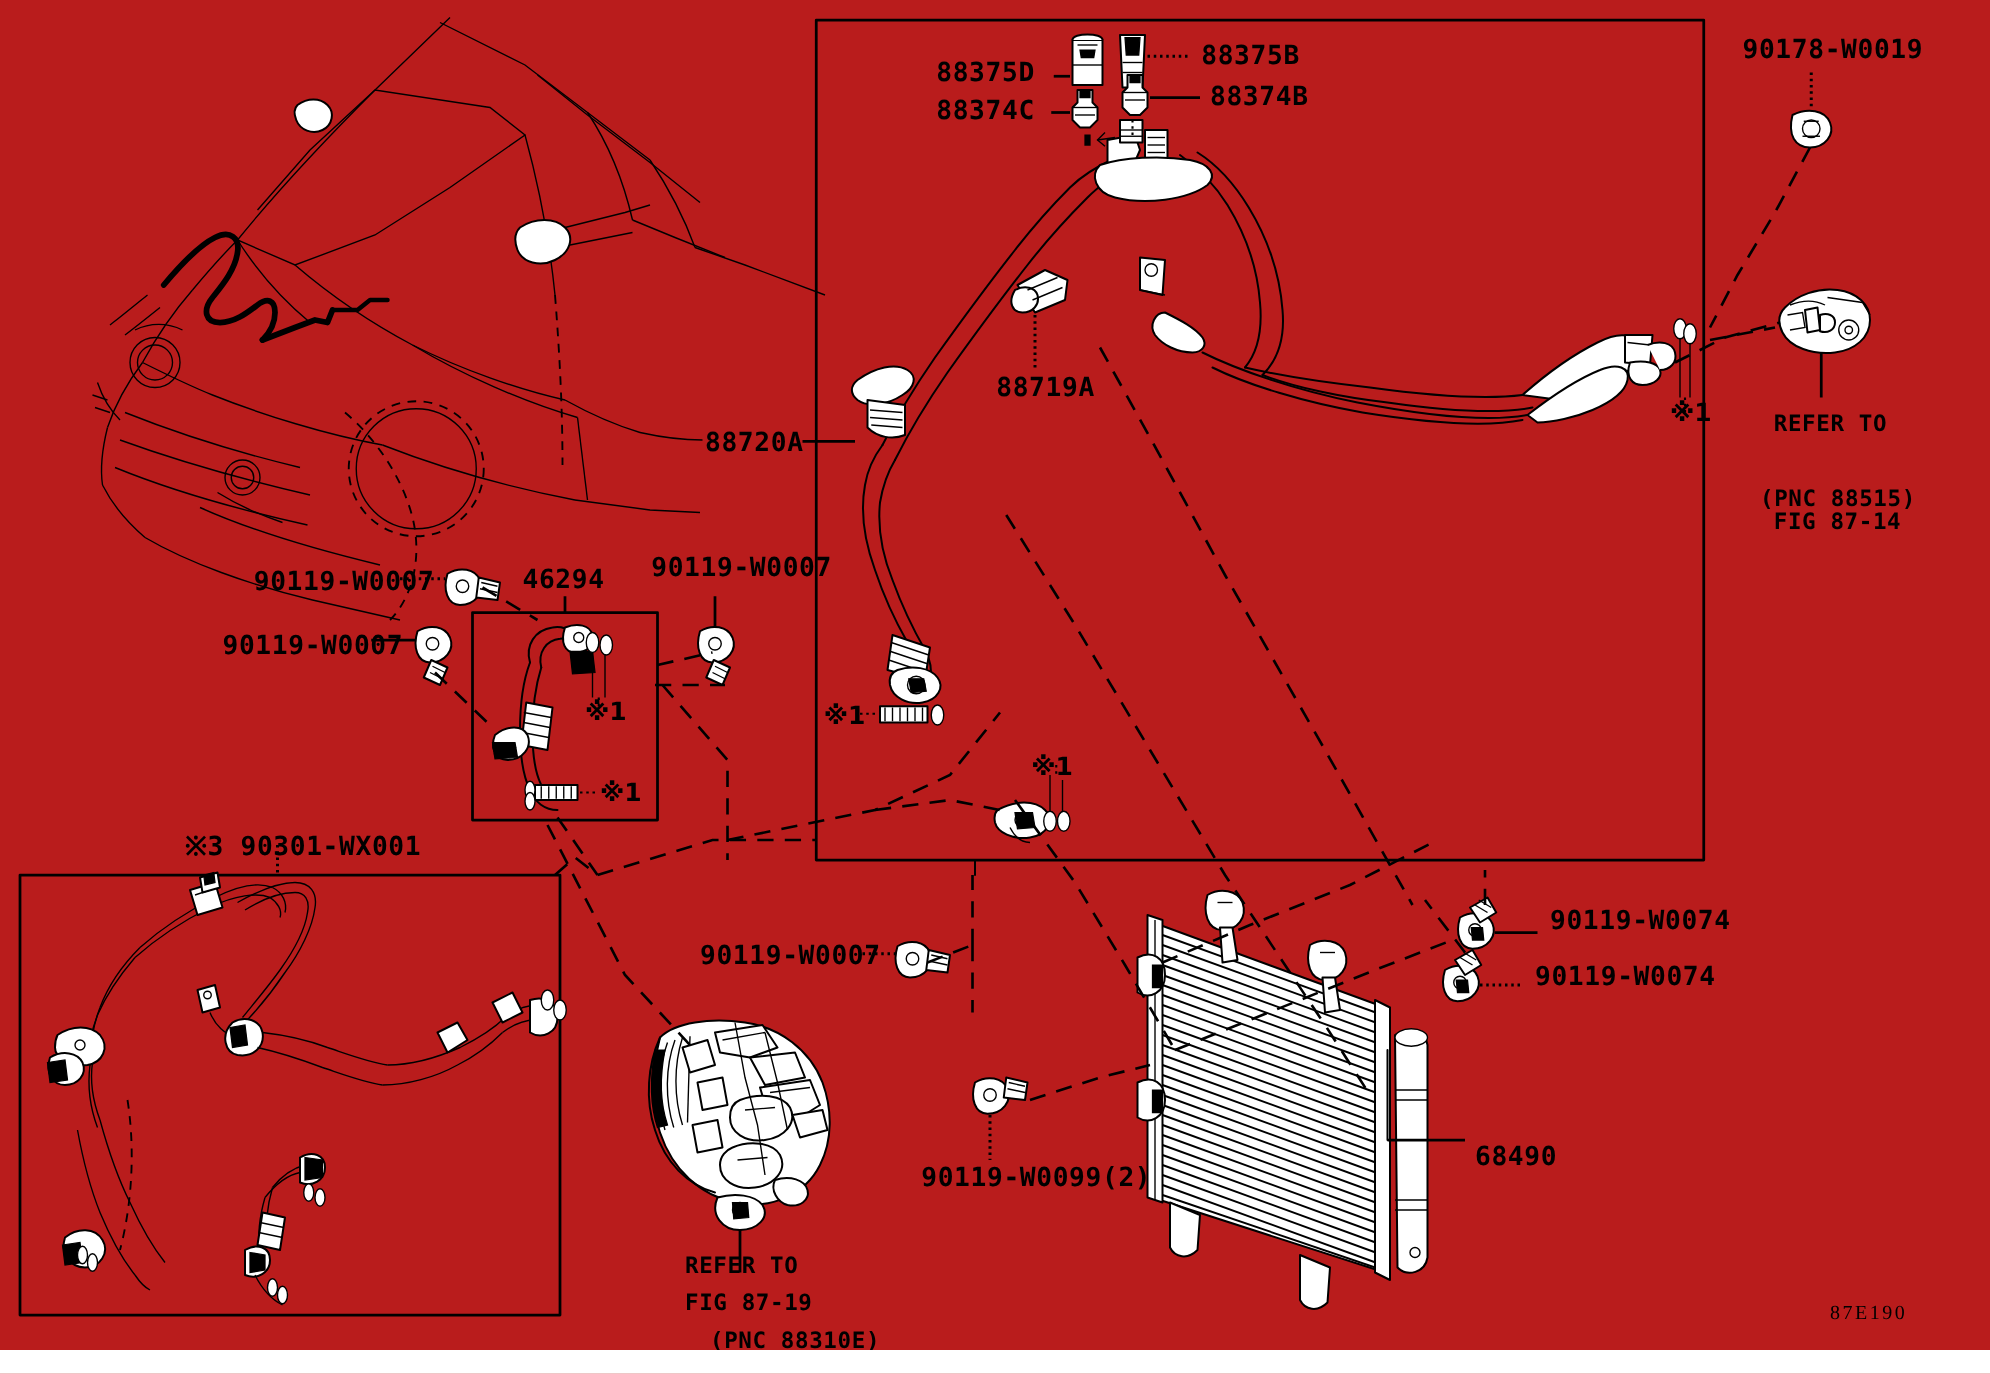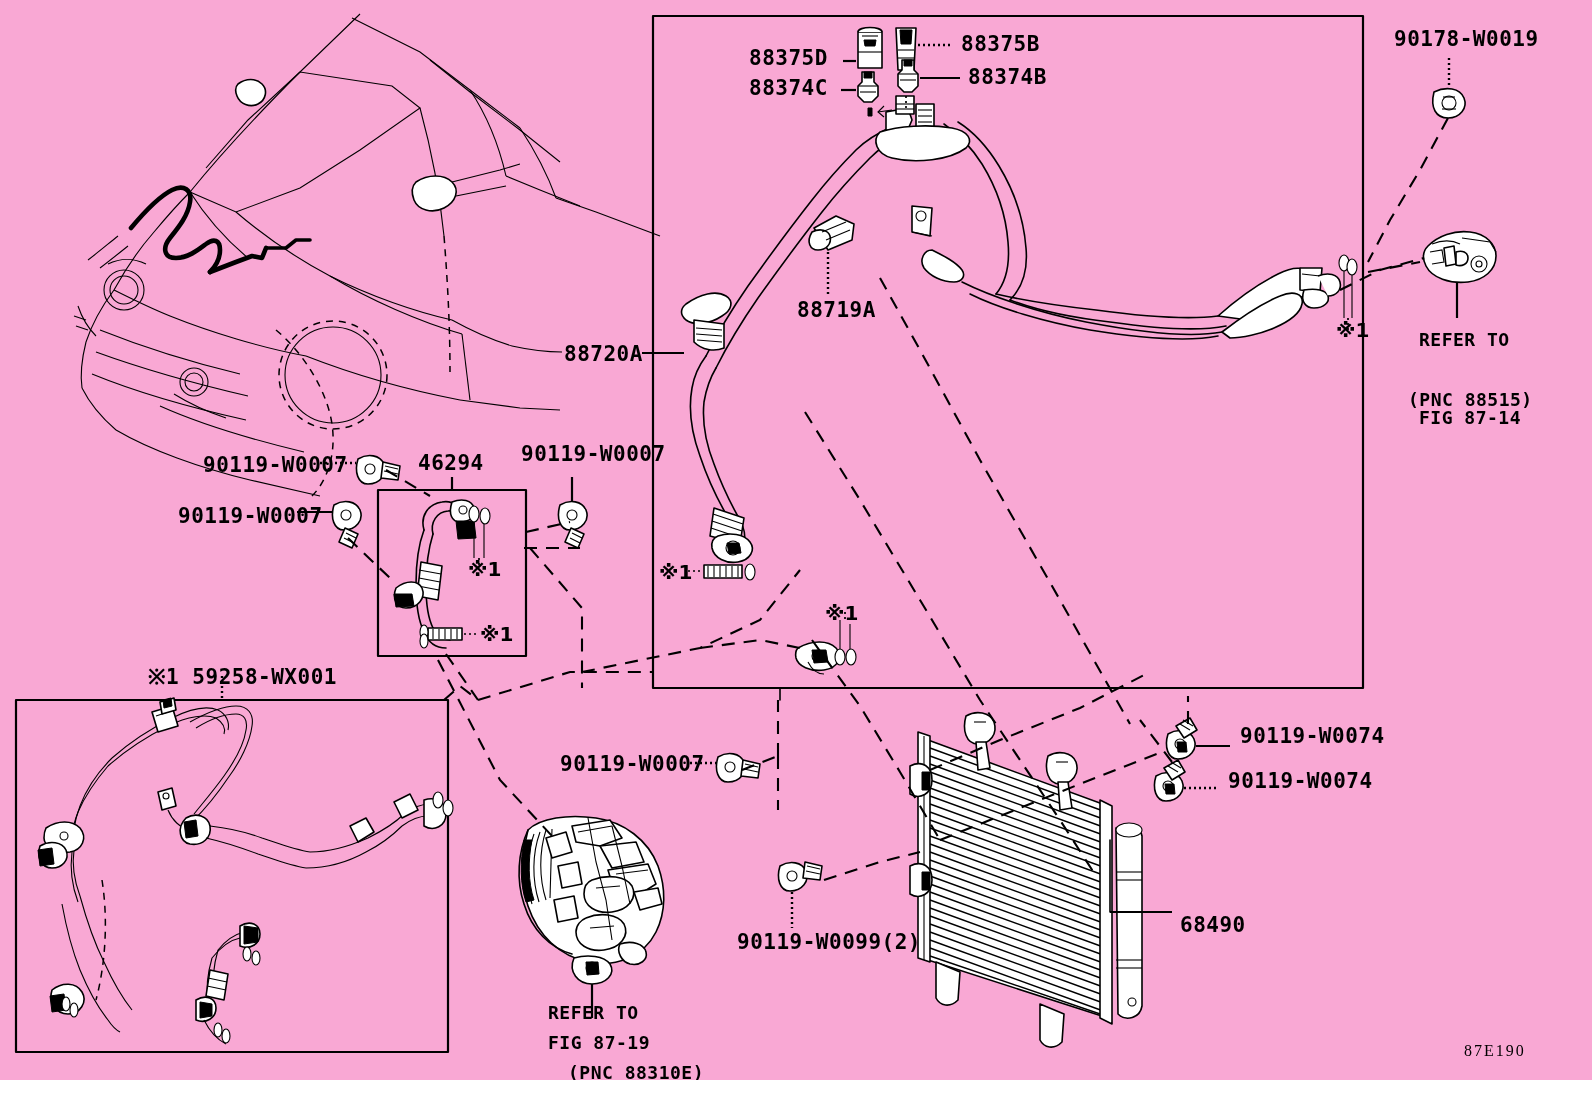--- a/index.html
+++ b/index.html
@@ -1,16 +1,16 @@
 <!DOCTYPE html>
 <html><head>
 <meta charset="utf-8">
 <style>
   html,body{margin:0;padding:0;background:#fff;}
-  #page{position:relative;width:1592px;height:1080px;background:#f9a8d4;
+  #page{position:relative;width:1592px;height:1080px;background:#b91c1c;
         font-family:"DejaVu Sans Mono","Liberation Mono",monospace;overflow:hidden;}
   .lbl{position:absolute;font-family:"DejaVu Sans Mono","Liberation Mono",monospace;
        font-size:21px;font-weight:bold;color:#000;white-space:pre;letter-spacing:0.5px;line-height:1.30;}
   .lbl.refer{font-size:18px;line-height:1.42;}
   .figcode{position:absolute;font-size:16px;font-weight:normal;letter-spacing:2px;color:#000;
            font-family:Liberation Serif, serif;}
   svg{position:absolute;left:0;top:0;overflow:visible;}
   .ast{position:absolute;font-size:20px;font-weight:bold;white-space:pre;
        font-family:"DejaVu Sans","Liberation Sans",sans-serif;}
 </style>
@@ -637,21 +637,21 @@
   <div class="lbl" style="left:1240px; top:723px;">90119-W0074</div>
   <div class="lbl" style="left:1228px; top:768px;">90119-W0074</div>
   <div class="lbl" style="left:737px;  top:929px;">90119-W0099(2)</div>
 
   <div class="lbl" style="left:1180px; top:912px;">68490</div>
 
   <div class="lbl refer" style="left:548px; top:1000px;">REFER TO</div>
   <div class="lbl refer" style="left:548px; top:1030px;">FIG 87-19</div>
   <div class="lbl refer" style="left:536px; top:1060px;margin-left:32px;">(PNC 88310E)</div>
 
-  <div class="lbl" style="left:148px; top:664px;">※1 59258-WX001</div>
+  <div class="lbl" style="left:148px; top:664px;">※3 90301-WX001</div>
 
   <div class="ast" style="left:468px; top:557px;">※1</div>
   <div class="ast" style="left:480px; top:622px;">※1</div>
   <div class="ast" style="left:659px; top:560px;">※1</div>
   <div class="ast" style="left:825px; top:601px;">※1</div>
   <div class="ast" style="left:1336px; top:318px;">※1</div>
 
   <div class="figcode" style="left:1464px; top:1042px;">87E190</div>
 
 </div>

